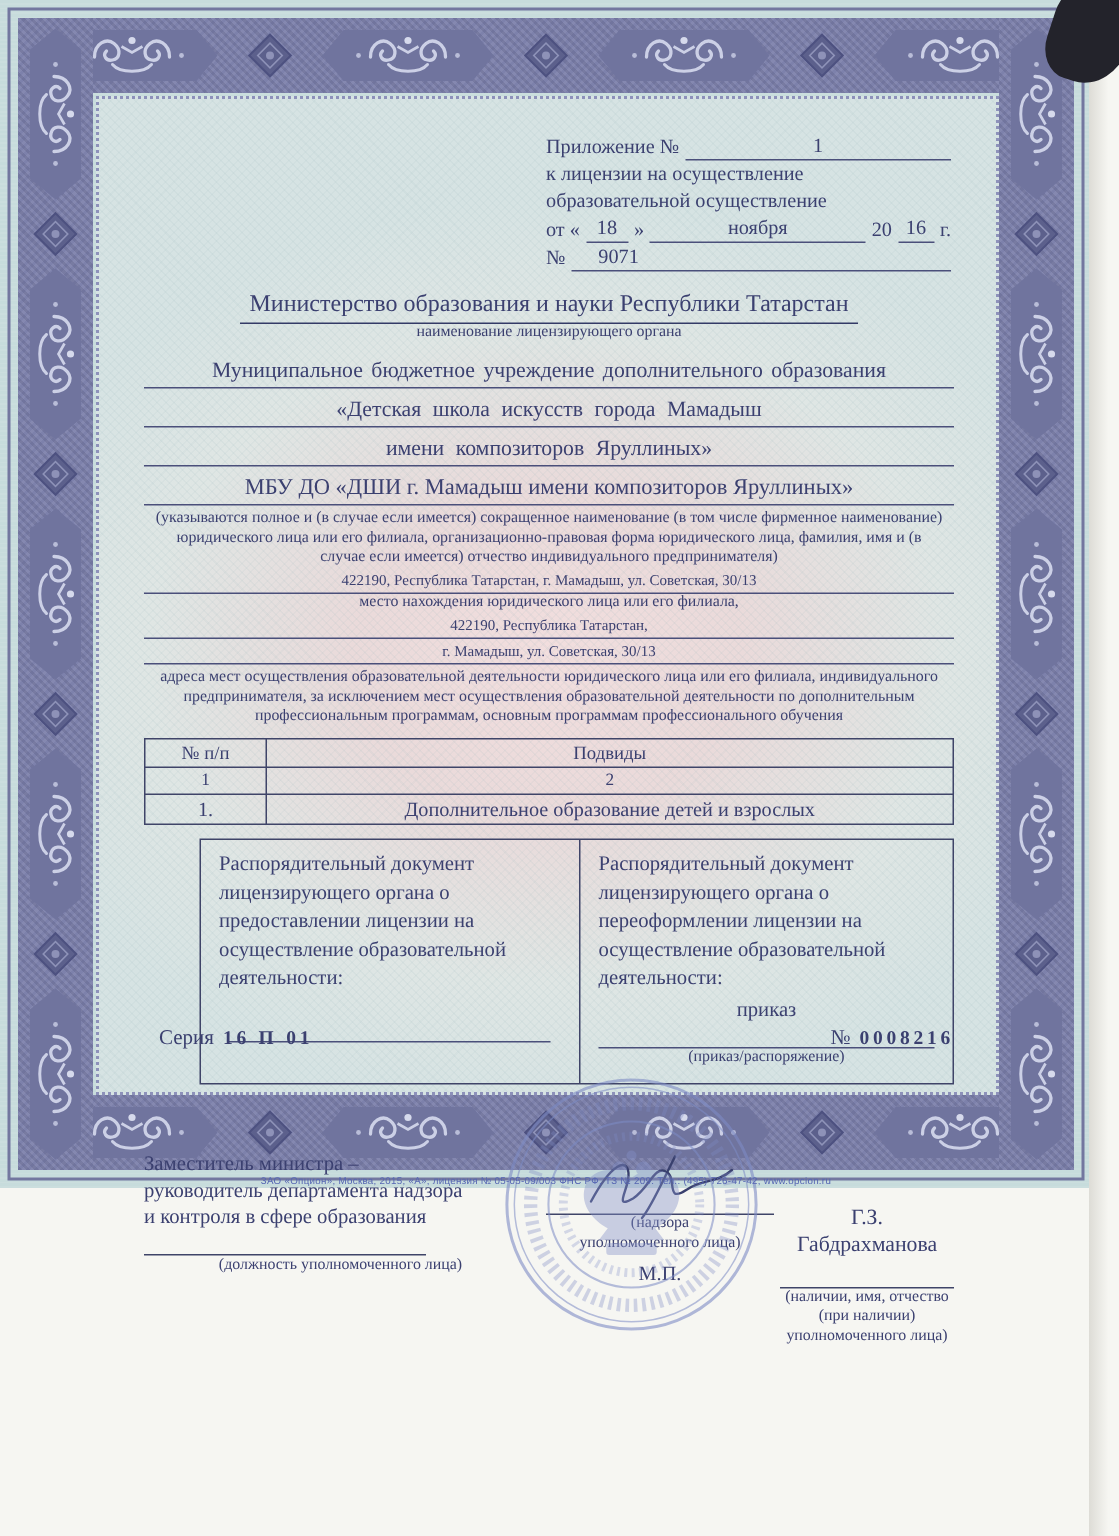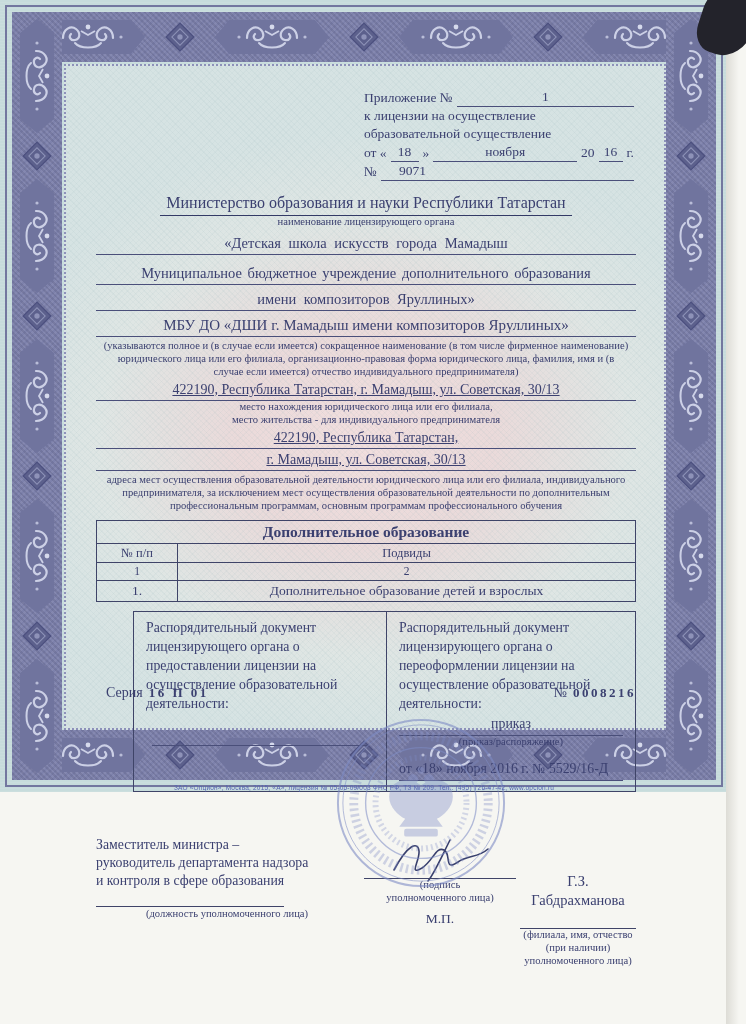--- a/index.html
+++ b/index.html
@@ -45,38 +45,38 @@
   .hdr-line{display:flex;gap:4px;align-items:flex-end;}
 
   .ministry{margin-top:12px;text-align:center;}
   .ministry-title{display:inline-block;font-weight:normal;font-size:16px;border-bottom:1.6px solid #333a66;padding:0 6px 1px;}
 
   .org-type{font-size:14.5px;margin-top:9px;word-spacing:2px;}
   .org-name{font-size:14.5px;margin-top:5px;word-spacing:4px;}
   .org-short{font-size:15px;margin-top:5px;}
   .org-cap{margin:3px 6px 0;}
 
-  .addr{font-size:14px;margin-top:2px;text-decoration:underline;}
+  .addr{font-size:10px;margin-top:2px;}
 
   
   table.edu{width:100%;border-collapse:collapse;margin-top:7px;}
   table.edu td{border:1.3px solid #3f4468;text-align:center;padding:1px 4px;}
   td.t-title{font-weight:bold;font-size:15.5px;padding:2px 0 3px;}
   td.t-h{font-size:12.5px;}
   td.t-i{font-size:11.5px;padding:0 4px;}
   td.t-d{font-size:13.5px;padding:2px 4px 3px;}
   .col-num{width:72px;}
 
   
   .orders{display:flex;margin-top:9px;border:1.4px solid #3f4468;margin-left:37px;}
   .orders .cell{padding:7px 12px 10px;font-size:13.8px;line-height:1.37;}
   .cell-left{width:45.5%;border-right:1.4px solid #3f4468;}
   .cell-right{flex:1;}
   .blank-line{width:215px;margin:30px auto 0;border-bottom:1.2px solid #4a4f7a;height:2px;}
-  .doc-type{border-bottom:1.2px solid #4a4f7a;text-align:center;margin-top:2px;padding-bottom:1px;}
+  .doc-type{border-bottom:1.2px solid #4a4f7a;text-align:center;margin-top:2px;padding-bottom:15px;}
   .order-date{border-bottom:1.2px solid #4a4f7a;margin-top:11px;padding-bottom:1px;}
 
   
   .officials{display:flex;margin-top:44px;position:relative;}
   .pos{width:280px;font-size:13.8px;line-height:1.3;}
   .pos-u{display:inline-block;border-bottom:1.3px solid #3f4468;padding-bottom:16px;}
   .pos-cap{margin-top:1px;width:262px;}
   .sigcol{width:178px;margin-left:6px;text-align:center;position:relative;padding-top:42px;}
   .sig-line{border-bottom:1.2px solid #3f4468;width:152px;margin:0 auto;}
   .sig-svg{position:absolute;left:24px;top:0;}
@@ -246,39 +246,35 @@
           <span>№</span>
           <span class="u grow" style="text-align:left;padding-left:18px">9071</span>
         </div>
       </div>
 
       <div class="ministry">
         <span class="ministry-title">Министерство образования и науки Республики Татарстан</span>
         <div class="cap">наименование лицензирующего органа</div>
       </div>
 
+      <div class="rule org-type">Муниципальное  бюджетное учреждение дополнительного образования</div>
       <div class="rule org-name">«Детская  школа  искусств  города  Мамадыш</div>
-      <div class="rule org-type">Муниципальное  бюджетное учреждение дополнительного образования</div>
       <div class="rule org-name">имени  композиторов  Яруллиных»</div>
       <div class="rule org-short">МБУ ДО «ДШИ г. Мамадыш имени композиторов Яруллиных»</div>
       <div class="cap org-cap">(указываются полное и (в случае если имеется) сокращенное наименование (в том числе фирменное наименование) юридического лица или его филиала, организационно-правовая форма юридического лица, фамилия, имя и (в случае если имеется) отчество индивидуального предпринимателя)</div>
 
       <div class="rule addr">422190, Республика Татарстан, г. Мамадыш, ул. Советская, 30/13</div>
       <div class="cap">место нахождения юридического лица или его филиала,</div>
-      <div class="cap">место жительства - для индивидуального предпринимателя</div>
 
       <div class="rule addr">422190, Республика Татарстан,</div>
       <div class="rule addr">г. Мамадыш, ул. Советская, 30/13</div>
       <div class="cap org-cap">адреса мест осуществления образовательной деятельности юридического лица или его филиала, индивидуального предпринимателя, за исключением мест осуществления образовательной деятельности по дополнительным профессиональным программам, основным программам профессионального обучения</div>
 
       <table class="edu">
         <tbody>
-          <tr>
-            <td class="t-title" colspan="2">Дополнительное образование</td>
-          </tr>
           <tr>
             <td class="t-h col-num">№ п/п</td>
             <td class="t-h">Подвиды</td>
           </tr>
           <tr>
             <td class="t-i col-num">1</td>
             <td class="t-i">2</td>
           </tr>
           <tr>
             <td class="t-d col-num">1.</td>
@@ -289,43 +285,42 @@
 
       <div class="orders">
         <div class="cell cell-left">
           <div>Распорядительный документ лицензирующего органа о предоставлении лицензии на осуществление образовательной деятельности:</div>
           <div class="blank-line"></div>
         </div>
         <div class="cell cell-right">
           <div>Распорядительный документ лицензирующего органа о переоформлении лицензии на осуществление образовательной деятельности:</div>
           <div class="doc-type">приказ</div>
           <div class="cap">(приказ/распоряжение)</div>
-          <div class="order-date">от «18»   ноября 2016 г. №  5529/16-Д</div>
         </div>
       </div>
 
       <div class="officials">
         <div class="pos">
           <div>Заместитель министра –</div>
           <div>руководитель департамента надзора</div>
           <span class="pos-u">и контроля в сфере образования</span>
           <div class="cap pos-cap">(должность уполномоченного лица)</div>
         </div>
         <div class="sigcol">
           <svg class="sig-svg" width="120" height="46" viewBox="0 0 120 46">
             <path d="M6 34 C 20 8, 30 5, 31 15 C 32 25, 20 40, 34 32 C 45 25, 48 10, 56 14 C 64 18, 55 36, 70 26 C 80 19, 90 22, 100 13 M 62 4 C 52 24, 46 38, 40 45" stroke="#39406e" fill="none" stroke-width="1.6" stroke-linecap="round"></path>
           </svg>
           <div class="sig-line"></div>
-          <div class="cap">(подпись</div>
+          <div class="cap">(надзора</div>
           <div class="cap">уполномоченного лица)</div>
           <div class="mp">М.П.</div>
         </div>
         <div class="namecol">
           <span class="name">Г.З. Габдрахманова</span>
-          <div class="cap">(филиала, имя, отчество</div>
+          <div class="cap">(наличии, имя, отчество</div>
           <div class="cap">(при наличии)</div>
           <div class="cap">уполномоченного лица)</div>
         </div>
       </div>
 
       <div class="serial">
         <div>
           <span>Серия</span><span class="val">16 П 01</span>
         </div>
         <div>

